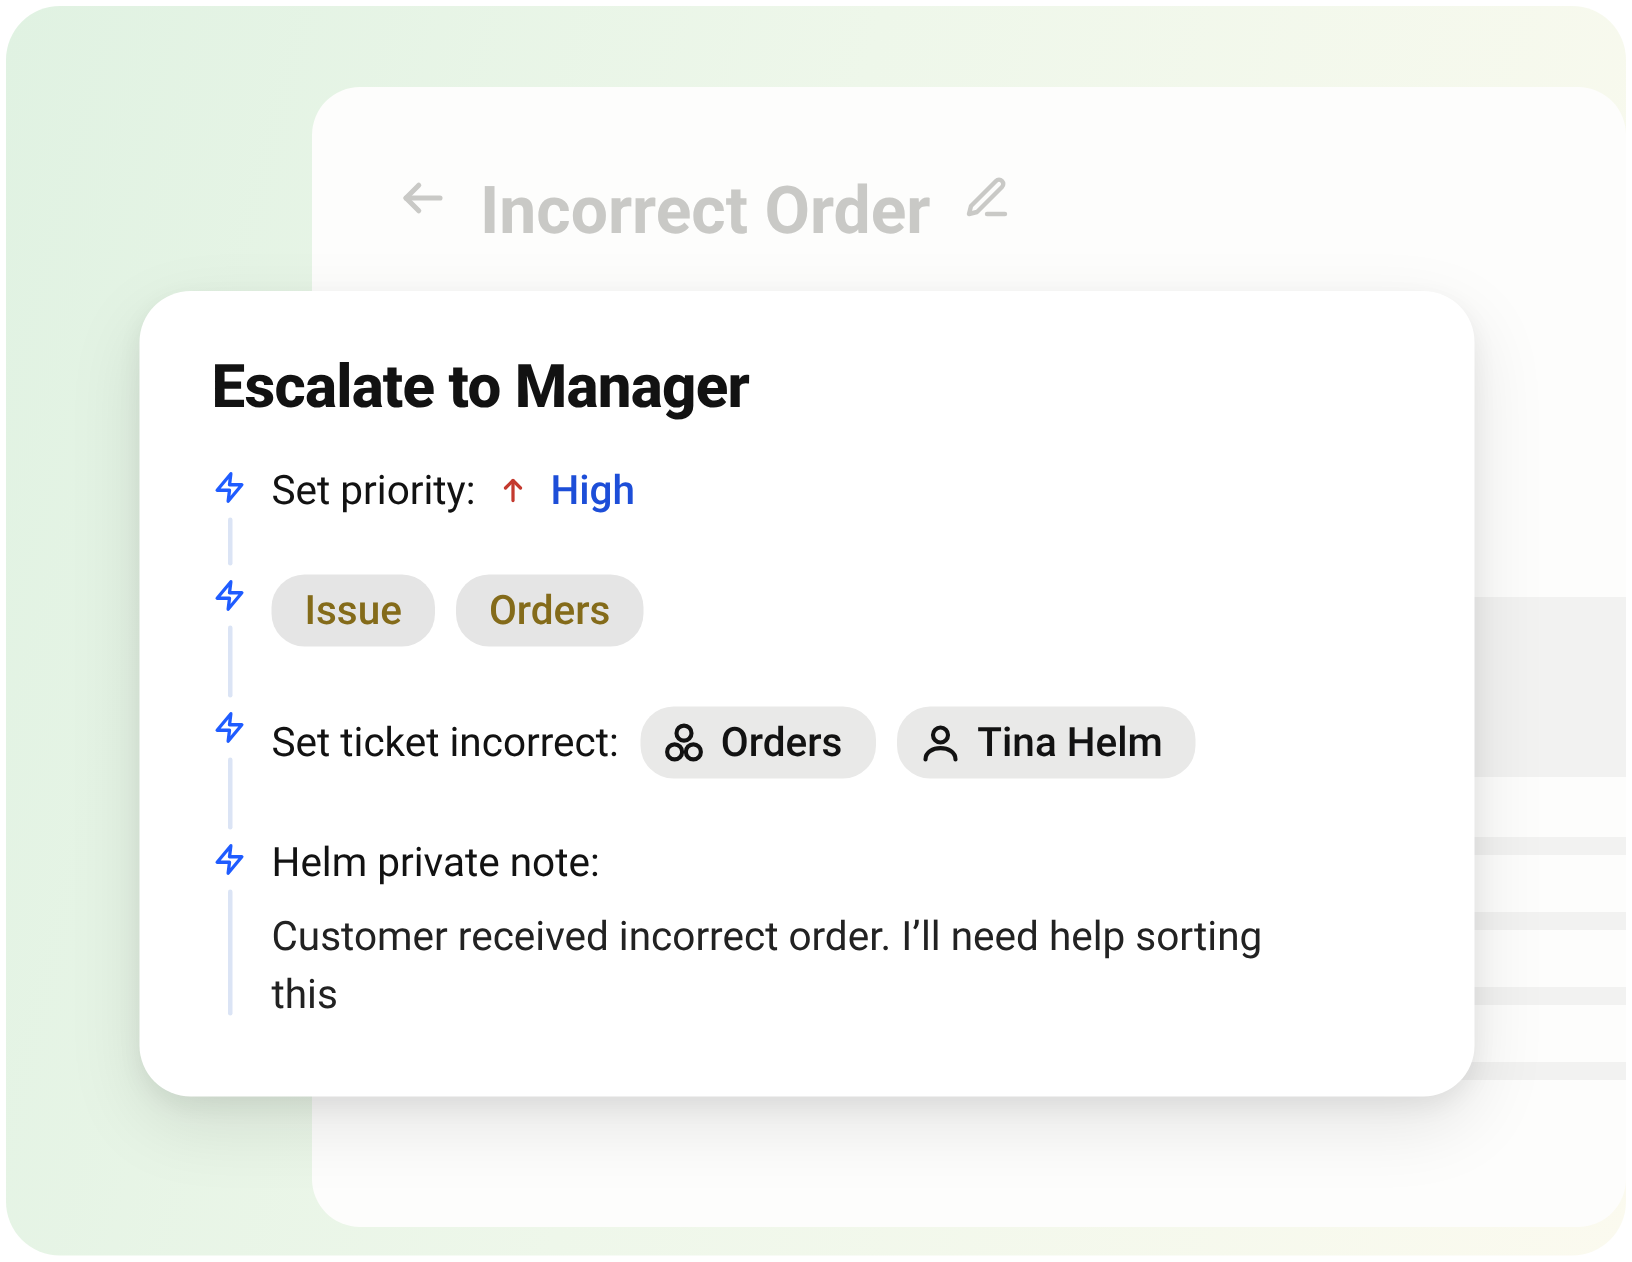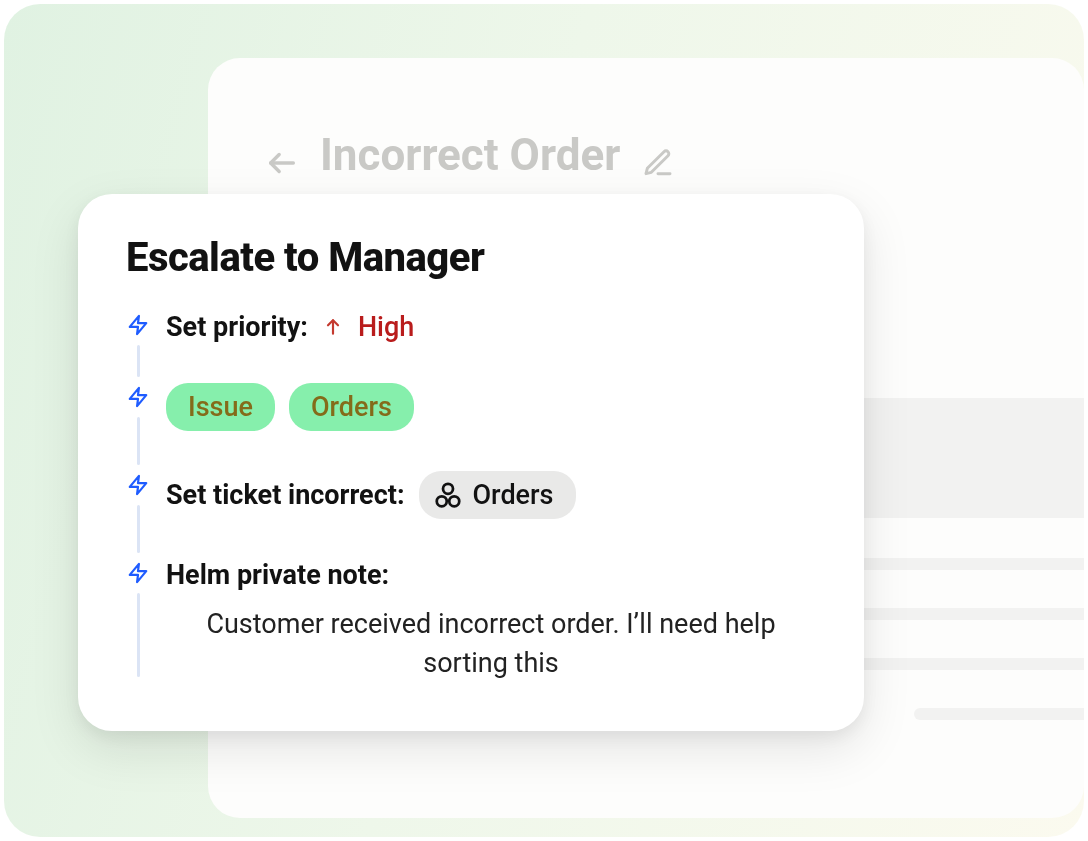--- a/index.html
+++ b/index.html
@@ -28,23 +28,23 @@
     left: 208px;
     right: 4px;
     height: 760px;
     background: #fdfdfc;
     border-radius: 32px;
     overflow: hidden;
   }
 
   .back-header {
     display: flex;
-    align-items: flex-end;
+    align-items: flex-start;
     gap: 20px;
-    padding: 71px 56px 0 56px;
+    padding: 56px 56px 0 56px;
   }
 
   .back-arrow {
     width: 36px;
     height: 36px;
     display: flex;
     align-items: center;
     justify-content: center;
   }
 
@@ -81,22 +81,22 @@
     top: 340px;
     width: 230px;
     height: 120px;
     background: #f2f2f1;
     border-radius: 6px 0 0 6px;
   }
 
   .card {
     position: absolute;
     top: 194px;
-    left: 78px;
-    width: 786px;
+    left: 93px;
+    width: 890px;
     background: #ffffff;
     border-radius: 34px;
     padding: 40px 48px 48px 48px;
     box-shadow: 0 18px 50px rgba(0,0,0,0.10), 0 6px 16px rgba(0,0,0,0.06);
   }
 
   .card-title {
     font-size: 40px;
     font-weight: 800;
     color: #121212;
@@ -138,38 +138,38 @@
 
   .step-row {
     display: flex;
     align-items: center;
     flex-wrap: wrap;
     gap: 14px;
   }
 
   .step-label {
     font-size: 27px;
-    font-weight: 700;
+    font-weight: 400;
     color: #121212;
   }
 
   .priority-arrow {
     width: 22px;
     height: 22px;
     display:flex; align-items:center; justify-content:center;
   }
 
   .priority-text {
     font-size: 27px;
     font-weight: 500;
-    color: #b91c1c;
+    color: #1d4ed8;
   }
 
   .tag {
-    background: #86efac;
+    background: #e5e5e5;
     color: #846b1a;
     font-size: 27px;
     font-weight: 500;
     padding: 8px 22px;
     border-radius: 22px;
   }
 
   .pill {
     background: #e9e9e8;
     color: #121212;
@@ -184,21 +184,20 @@
 
   .pill svg { flex-shrink: 0; }
 
   .note-text {
     font-size: 27px;
     font-weight: 400;
     color: #222;
     line-height: 1.45;
     margin-top: 14px;
     max-width: 700px;
-    text-align: center;
   }
 </style>
 </head>
 <body>
 
 <div class="outer-bg"></div>
 
 <div class="back-window">
   <div class="back-header">
     <span class="back-arrow">
@@ -271,20 +270,27 @@
       <div class="step-row">
         <span class="step-label">Set ticket incorrect:</span>
         <span class="pill">
           <svg width="30" height="30" viewBox="0 0 24 24" fill="none" stroke="#121212" stroke-width="2.2">
             <circle cx="12" cy="7" r="4"></circle>
             <circle cx="7" cy="17" r="4"></circle>
             <circle cx="17" cy="17" r="4"></circle>
           </svg>
           <span>Orders</span>
         </span>
+        <span class="pill">
+          <svg width="30" height="30" viewBox="0 0 24 24" fill="none" stroke="#121212" stroke-width="2.2" stroke-linecap="round" stroke-linejoin="round">
+            <circle cx="12" cy="8" r="4"></circle>
+            <path d="M4 21c0-4 4-6 8-6s8 2 8 6"></path>
+          </svg>
+          <span>Tina Helm</span>
+        </span>
       </div>
     </div>
 
     <div class="step">
       <span class="step-icon">
         <svg width="22" height="22" viewBox="0 0 24 24" fill="none" stroke="#1f5cff" stroke-width="2.4" stroke-linecap="round" stroke-linejoin="round">
           <polygon points="13 2 3 14 12 14 11 22 21 10 12 10 13 2"></polygon>
         </svg>
       </span>
       <div class="step-line"></div>

